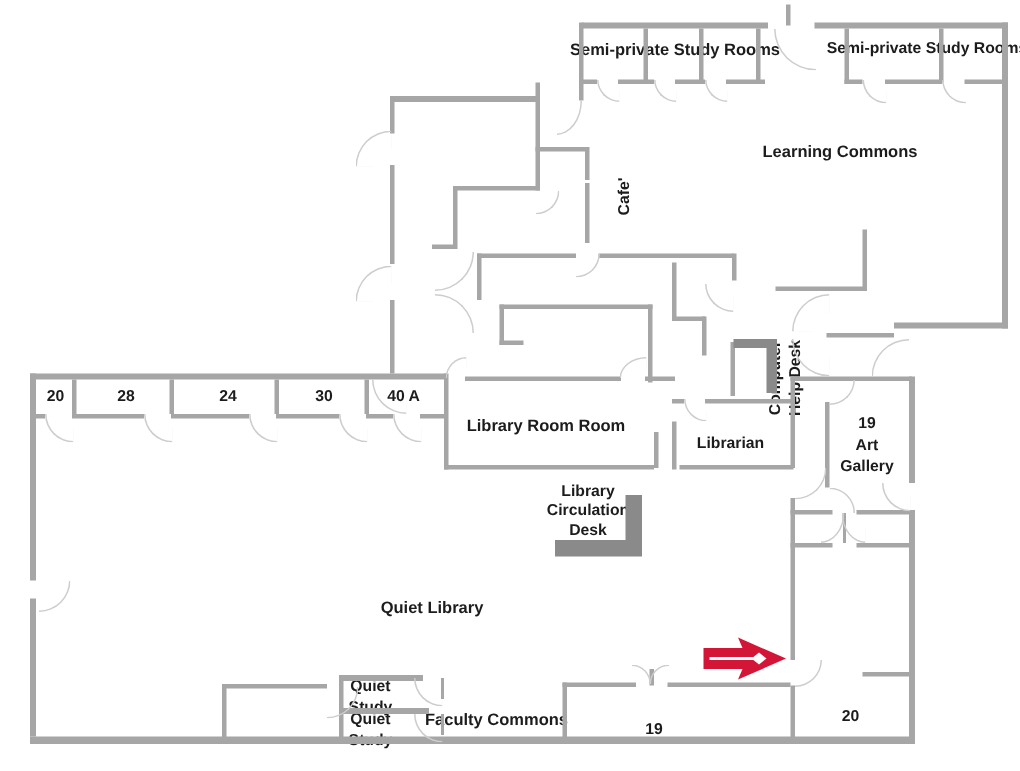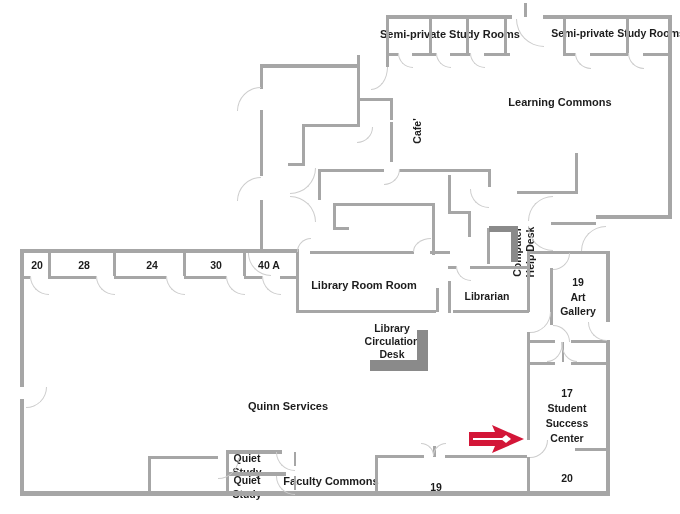--- a/index.html
+++ b/index.html
@@ -49,28 +49,22 @@
     <div>Circulation</div>
     <div>Desk</div>
   </div>
 
   <div class="lbl lh14" style="left:578px;top:297px;">
     <div>19</div>
     <div>Art</div>
     <div>Gallery</div>
   </div>
 
-  <div class="lbl big" style="left:288px;top:406px;">Quinn Services</div>
-
-  <div class="lbl lh15" style="left:567px;top:416px;">
-    <div>17</div>
-    <div>Student</div>
-    <div>Success</div>
-    <div>Center</div>
-  </div>
+  <div class="lbl big" style="left:288px;top:406px;">Quiet Library</div>
+
 
   <div class="lbl" style="left:567px;top:478px;">20</div>
   <div class="lbl" style="left:436px;top:487px;">19</div>
 
   <div class="lbl lh13" style="left:247px;top:465px;">
     <div>Quiet</div>
     <div>Study</div>
   </div>
   <div class="lbl lh13" style="left:247px;top:487px;">
     <div>Quiet</div>

